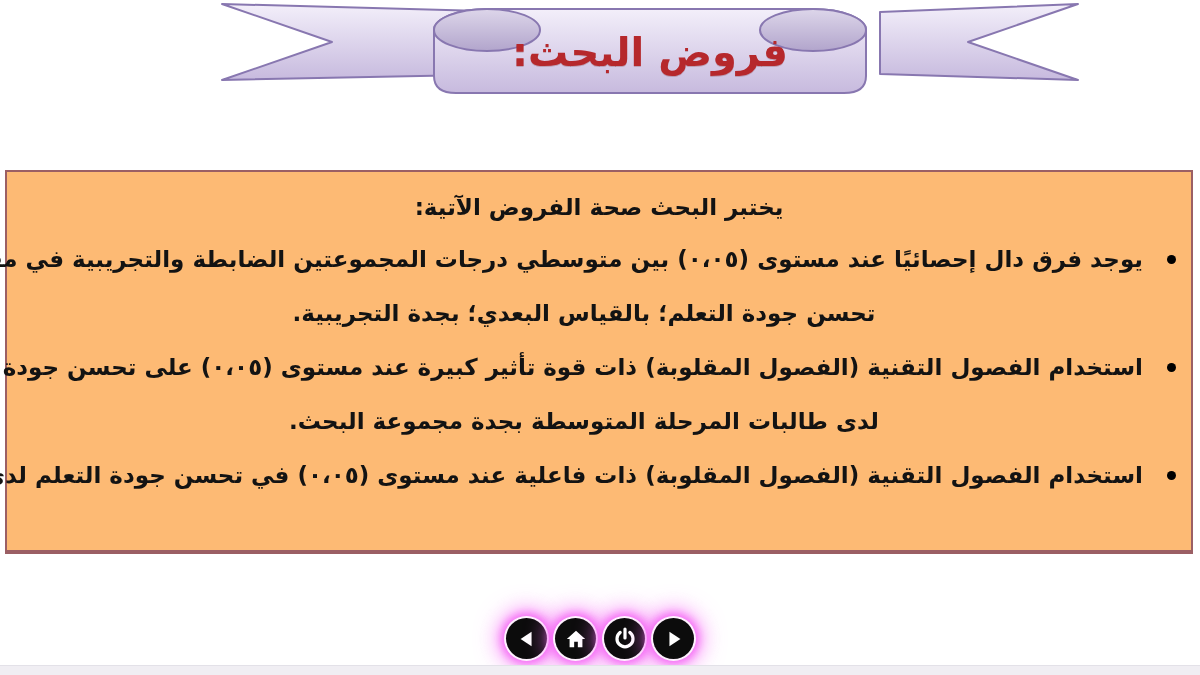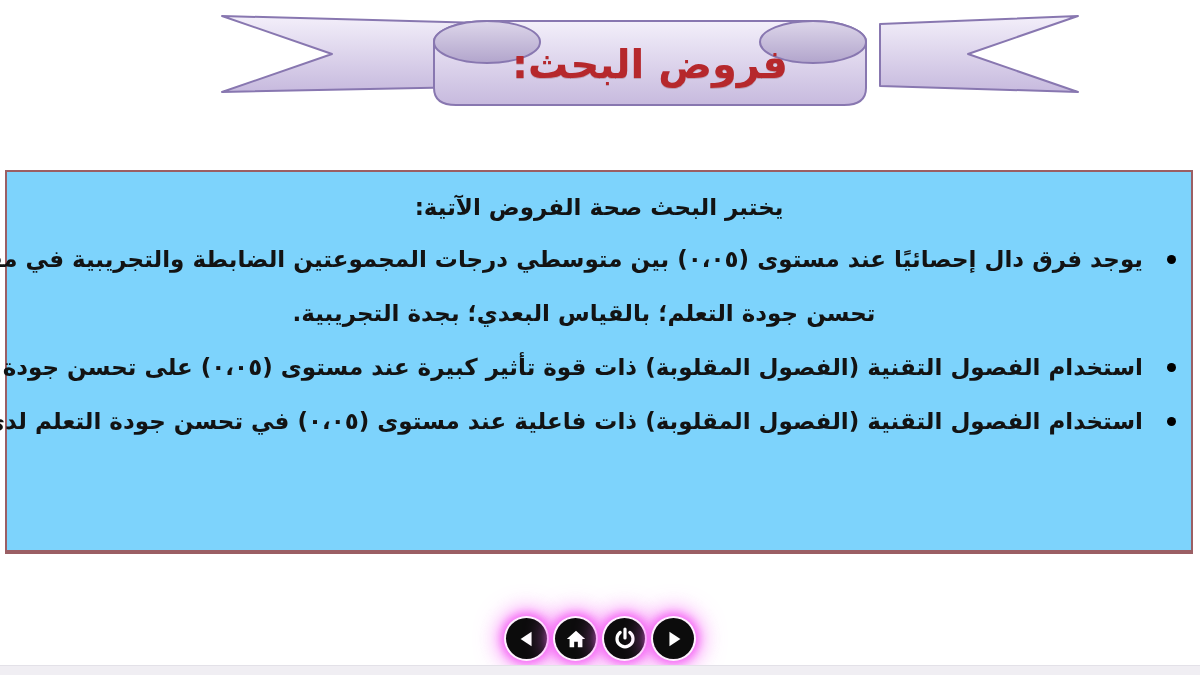--- a/index.html
+++ b/index.html
@@ -3,33 +3,33 @@
 <meta charset="utf-8">
 <style>
   html,body{margin:0;padding:0;}
   body{
     width:1200px;height:675px;position:relative;overflow:hidden;
     background:#ffffff;
     font-family:"DejaVu Sans", sans-serif;
   }
 
   
-  .banner{position:absolute;top:0;left:0;width:1200px;height:110px;margin-top:12px;}
+  .banner{position:absolute;top:0;left:0;width:1200px;height:110px;}
   .banner svg{position:absolute;top:0;left:0;}
   .banner-title{
     position:absolute;top:8px;left:435px;width:430px;height:88px;
     display:flex;align-items:center;justify-content:center;
     font-size:40px;font-weight:bold;color:#b6282c;direction:rtl;
     text-shadow:0 1px 0 rgba(120,40,40,.25);
   }
 
   
   .hyp-box{
     position:absolute;left:5px;top:170px;width:1188px;height:384px;
-    background:#7dd3fc;
+    background:#fdba74;
     border:2px solid #9b5f64;border-bottom-width:4px;
     box-sizing:border-box;
   }
   .hyp-heading{
     direction:rtl;text-align:center;
     height:50px;line-height:50px;margin-top:10px;
     font-size:23px;font-weight:bold;color:#131313;
   }
   .bullet-list{direction:rtl;}
   .bullet-item{position:relative;padding:0 48px 0 18px;}
@@ -102,20 +102,21 @@
 
     <div class="bullet-item">
       <span class="dot"></span>
       <div class="bline first">يوجد فرق دال إحصائيًا عند مستوى (٠،٠٥) بين متوسطي درجات المجموعتين الضابطة والتجريبية في مقياس</div>
       <div class="bline second">تحسن جودة التعلم؛ بالقياس البعدي؛ بجدة التجريبية.</div>
     </div>
 
     <div class="bullet-item">
       <span class="dot"></span>
       <div class="bline first">استخدام الفصول التقنية (الفصول المقلوبة) ذات قوة تأثير كبيرة عند مستوى (٠،٠٥) على تحسن جودة التعلم</div>
+      <div class="bline second">لدى طالبات المرحلة المتوسطة بجدة مجموعة البحث.</div>
     </div>
 
     <div class="bullet-item">
       <span class="dot"></span>
       <div class="bline first">استخدام الفصول التقنية (الفصول المقلوبة) ذات فاعلية عند مستوى (٠،٠٥) في تحسن جودة التعلم لدى</div>
     </div>
 
   </div>
 </div>
 

